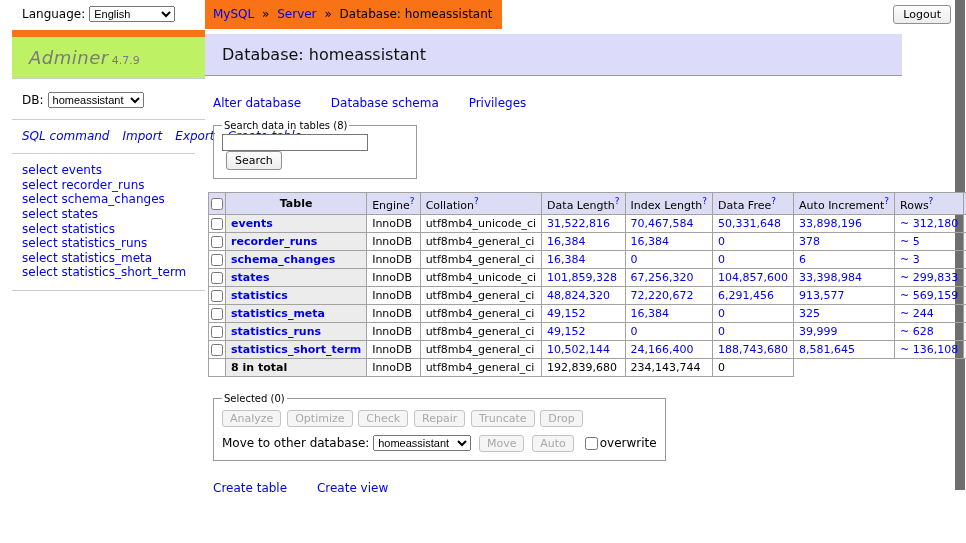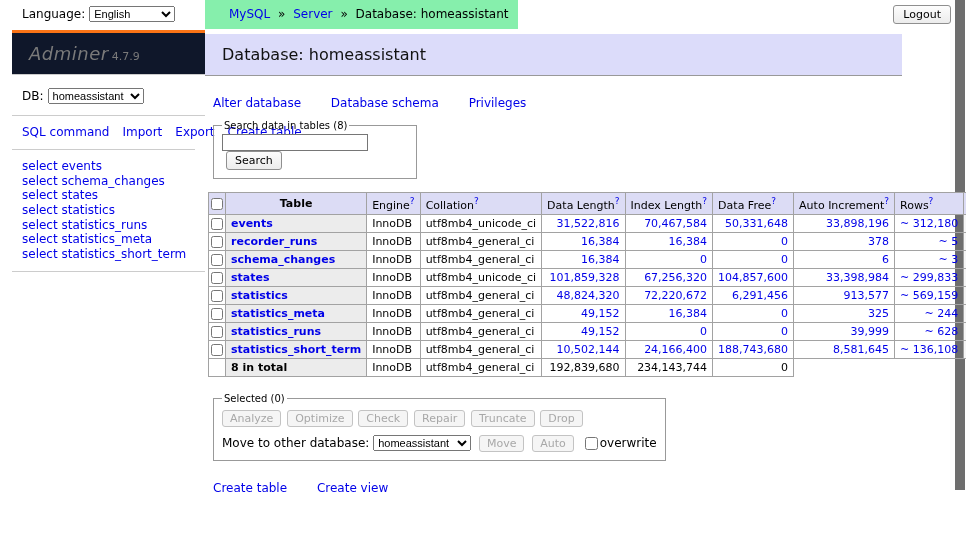--- a/index.html
+++ b/index.html
@@ -9,46 +9,46 @@
     font-family: "DejaVu Sans", "Liberation Sans", sans-serif;
     font-size: 12px;
   }
   a { color: #0000e8; text-decoration: none; cursor: pointer; }
 
   
   #sidebar { position: absolute; left: 12px; top: 0; width: 193px; height: 100%; background: #fff; }
   .lang-row { padding: 6px 0 6px 10px; white-space: nowrap; }
   .lang-row select { width: 86px; font-size: 11px; margin-left: 4px; }
   .logo-bar {
-    background: #0f172a; border-bottom: 1px solid #ccc; border-top: 3px solid #f97316;
+    background: #bef264; border-bottom: 1px solid #ccc; border-top: 7px solid #f97316;
     padding: 10px 0 10px 17px; margin-top: 2px;
   }
   .logo-bar .logo { font-style: italic; color: #7a7a7a; font-size: 18px; letter-spacing: 0.5px; }
   .logo-bar .version { color: #7a7a7a; font-size: 11px; margin-left: 3px; }
   .db-row { padding: 13px 0 11px 10px; border-bottom: 1px solid #ccc; white-space: nowrap; }
   .db-row select { width: 96px; font-size: 11px; margin-left: 4px; }
   .side-actions { padding: 9px 0 9px 10px; border-bottom: 1px solid #ccc; width: 183px; line-height: 1.25; }
-  .side-actions a { margin-right: 13px; white-space: nowrap; }
+  .side-actions a { margin-right: 13px; white-space: nowrap; font-style: italic; }
   .side-tables { padding: 9px 0 10px 10px; border-bottom: 1px solid #ccc; }
   .side-tables a { display: block; line-height: 1.22; white-space: nowrap; }
 
   
   .logout-btn {
     position: absolute; top: 5px; right: 15px;
     font-size: 11px; padding: 2px 9px;
     background: linear-gradient(#fdfdfd, #ececec);
     border: 1px solid #8f8f8f; border-radius: 3px; color: #000;
     font-family: "DejaVu Sans", "Liberation Sans", sans-serif;
   }
   .scrollbar { position: absolute; right: 0; top: 0; width: 11px; height: 543px; background: #fff; }
   .scrollbar-thumb { position: absolute; right: 1px; top: 0; width: 10px; height: 490px; background: #6e6e6e; }
 
   
   #content { position: absolute; left: 205px; top: 0; width: 697px; }
-  .breadcrumb { display: inline-block; background: #86efac; padding: 7px 9px 8px 24px; font-size: 12px; }
+  .breadcrumb { display: inline-block; background: #f97316; padding: 7px 9px 8px 8px; font-size: 12px; }
   .breadcrumb .sep { color: #000; margin: 0 4px; }
   .title-bar {
     margin-top: 5px; background: #dcdcfa; border-bottom: 1px solid #999;
     padding: 11px 16px 11px 17px; font-size: 16px; font-weight: normal; color: #111;
   }
   .links-row { margin: 20px 0 4px 8px; }
   .links-row a { margin-right: 26px; }
   h3.section { margin: 19px 0 0 8px; font-size: 15px; font-weight: normal; color: #111; }
 
   fieldset { border: 1px solid #999; margin: 10px 0 0 8px; padding: 3px 8px 8px; }
@@ -69,21 +69,21 @@
   table.tables {
     border-collapse: collapse; margin: 13px 0 0 3px; font-size: 11px;
   }
   table.tables th, table.tables td { border: 1px solid #a2a2a2; padding: 2px 5px; height: 14px; white-space: nowrap; }
   table.tables thead th, table.tables thead td { background: #dcdcf5; }
   table.tables thead th.h-table { font-weight: bold; text-align: center; }
   table.tables thead td { font-weight: normal; text-align: left; }
   table.tables sup a { font-size: 9px; }
   table.tables tbody th { background: #ececec; text-align: left; font-weight: bold; }
   table.tables td.c-check { text-align: center; padding: 1px 2px; }
-  table.tables td.c-num { text-align: right; }
+  table.tables td.c-num { }
   table.tables td.c-comment { background: #f6f6f6; }
   table.tables a.tname { font-weight: bold; }
   table.tables tr.total th { font-weight: bold; }
   table.tables tr.total td.c-num { color: #000; }
   table.tables input[type=checkbox] { width: 12px; height: 12px; margin: 0; vertical-align: middle; }
 
   
   .selected-fieldset { margin-top: 16px; width: 404px; }
   .selected-fieldset .row1 { margin-top: 3px; }
   .selected-fieldset .row1 .btn { margin-right: 2px; }
@@ -107,20 +107,21 @@
     <span class="logo">Adminer</span><span class="version">4.7.9</span>
   </div>
   <div class="db-row">
     <span>DB:</span><select><option>homeassistant</option></select>
   </div>
   <div class="side-actions">
     <a href="#">SQL command</a><a href="#">Import</a><a href="#">Export</a><a href="#">Create table</a>
   </div>
   <div class="side-tables">
       <a href="#">select events</a>
+      <a href="#">select recorder_runs</a>
       <a href="#">select schema_changes</a>
       <a href="#">select states</a>
       <a href="#">select statistics</a>
       <a href="#">select statistics_runs</a>
       <a href="#">select statistics_meta</a>
       <a href="#">select statistics_short_term</a>
     </div>
 </div>
 
 <button class="logout-btn">Logout</button>

